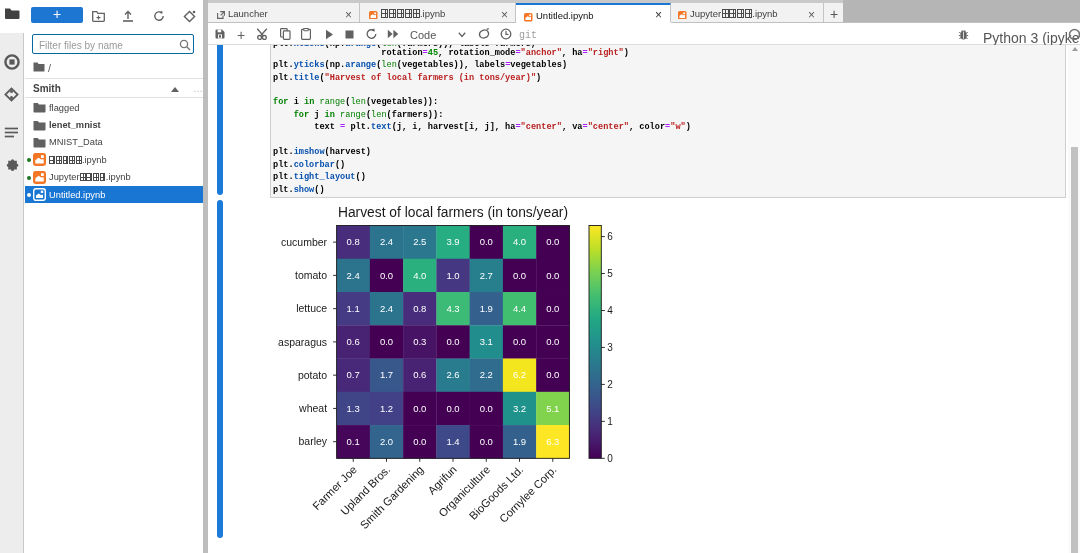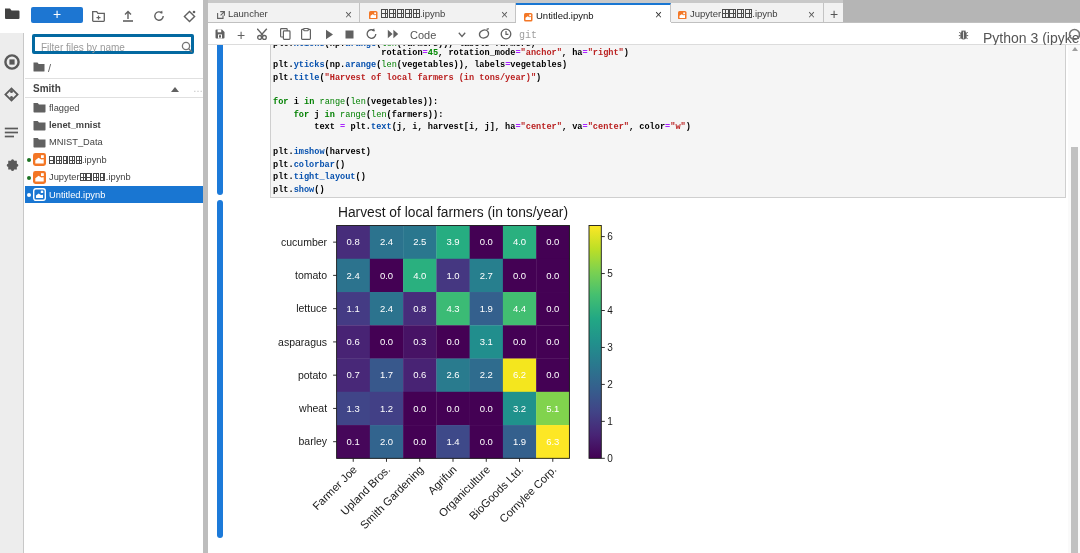--- a/index.html
+++ b/index.html
@@ -85,21 +85,21 @@
         <rect x="1" y="10.2" width="10" height="1.6" fill="#616161"></rect>
       </svg>
 <svg class="abs" style="left:128px;top:10px" width="12" height="12" viewBox="0 0 12 12">
         <path d="M10.2 6 a4.2 4.2 0 1 1 -1.3 -3" fill="none" stroke="#616161" stroke-width="1.4"></path>
         <path d="M9.2 0.4 l0.3 3 l-3 -0.5 Z" fill="#616161"></path>
       </svg>
 <svg class="abs" style="left:158px;top:10px" width="13" height="13" viewBox="0 0 13 13">
         <rect x="2.9" y="2.9" width="7.2" height="7.2" fill="none" stroke="#616161" stroke-width="1.4" transform="rotate(45 6.5 6.5)"></rect>
         <circle cx="11" cy="2" r="1.3" fill="#616161"></circle>
       </svg>
-<div class="abs" style="left:7px;top:34px;width:162px;height:20px;border:3px solid #0369a1;border-radius:2px;background:#fff">
+<div class="abs" style="left:7px;top:34px;width:162px;height:20px;border:1px solid #0369a1;border-radius:2px;background:#fff">
         <div class="abs" style="left:6px;top:4.5px;font-size:10px;color:#9a9a9a">Filter files by name</div>
         <svg class="abs" style="left:146px;top:4px" width="12" height="12" viewBox="0 0 12 12">
           <circle cx="5" cy="5" r="3.6" fill="none" stroke="#757575" stroke-width="1.3"></circle>
           <line x1="7.7" y1="7.7" x2="11" y2="11" stroke="#757575" stroke-width="1.3"></line>
         </svg>
       </div>
 <svg class="abs" style="left:8px;top:62px" width="12" height="10" viewBox="0 0 12 10">
         <path d="M0.5 0.5 h4 l1.2 1.5 h5.8 V9 a0.6 0.6 0 0 1 -0.6 0.6 H1.1 a0.6 0.6 0 0 1 -0.6 -0.6 Z" fill="#616161"></path>
       </svg>
 <div class="abs" style="left:23px;top:62px;font-size:11px;color:#616161">/</div>

